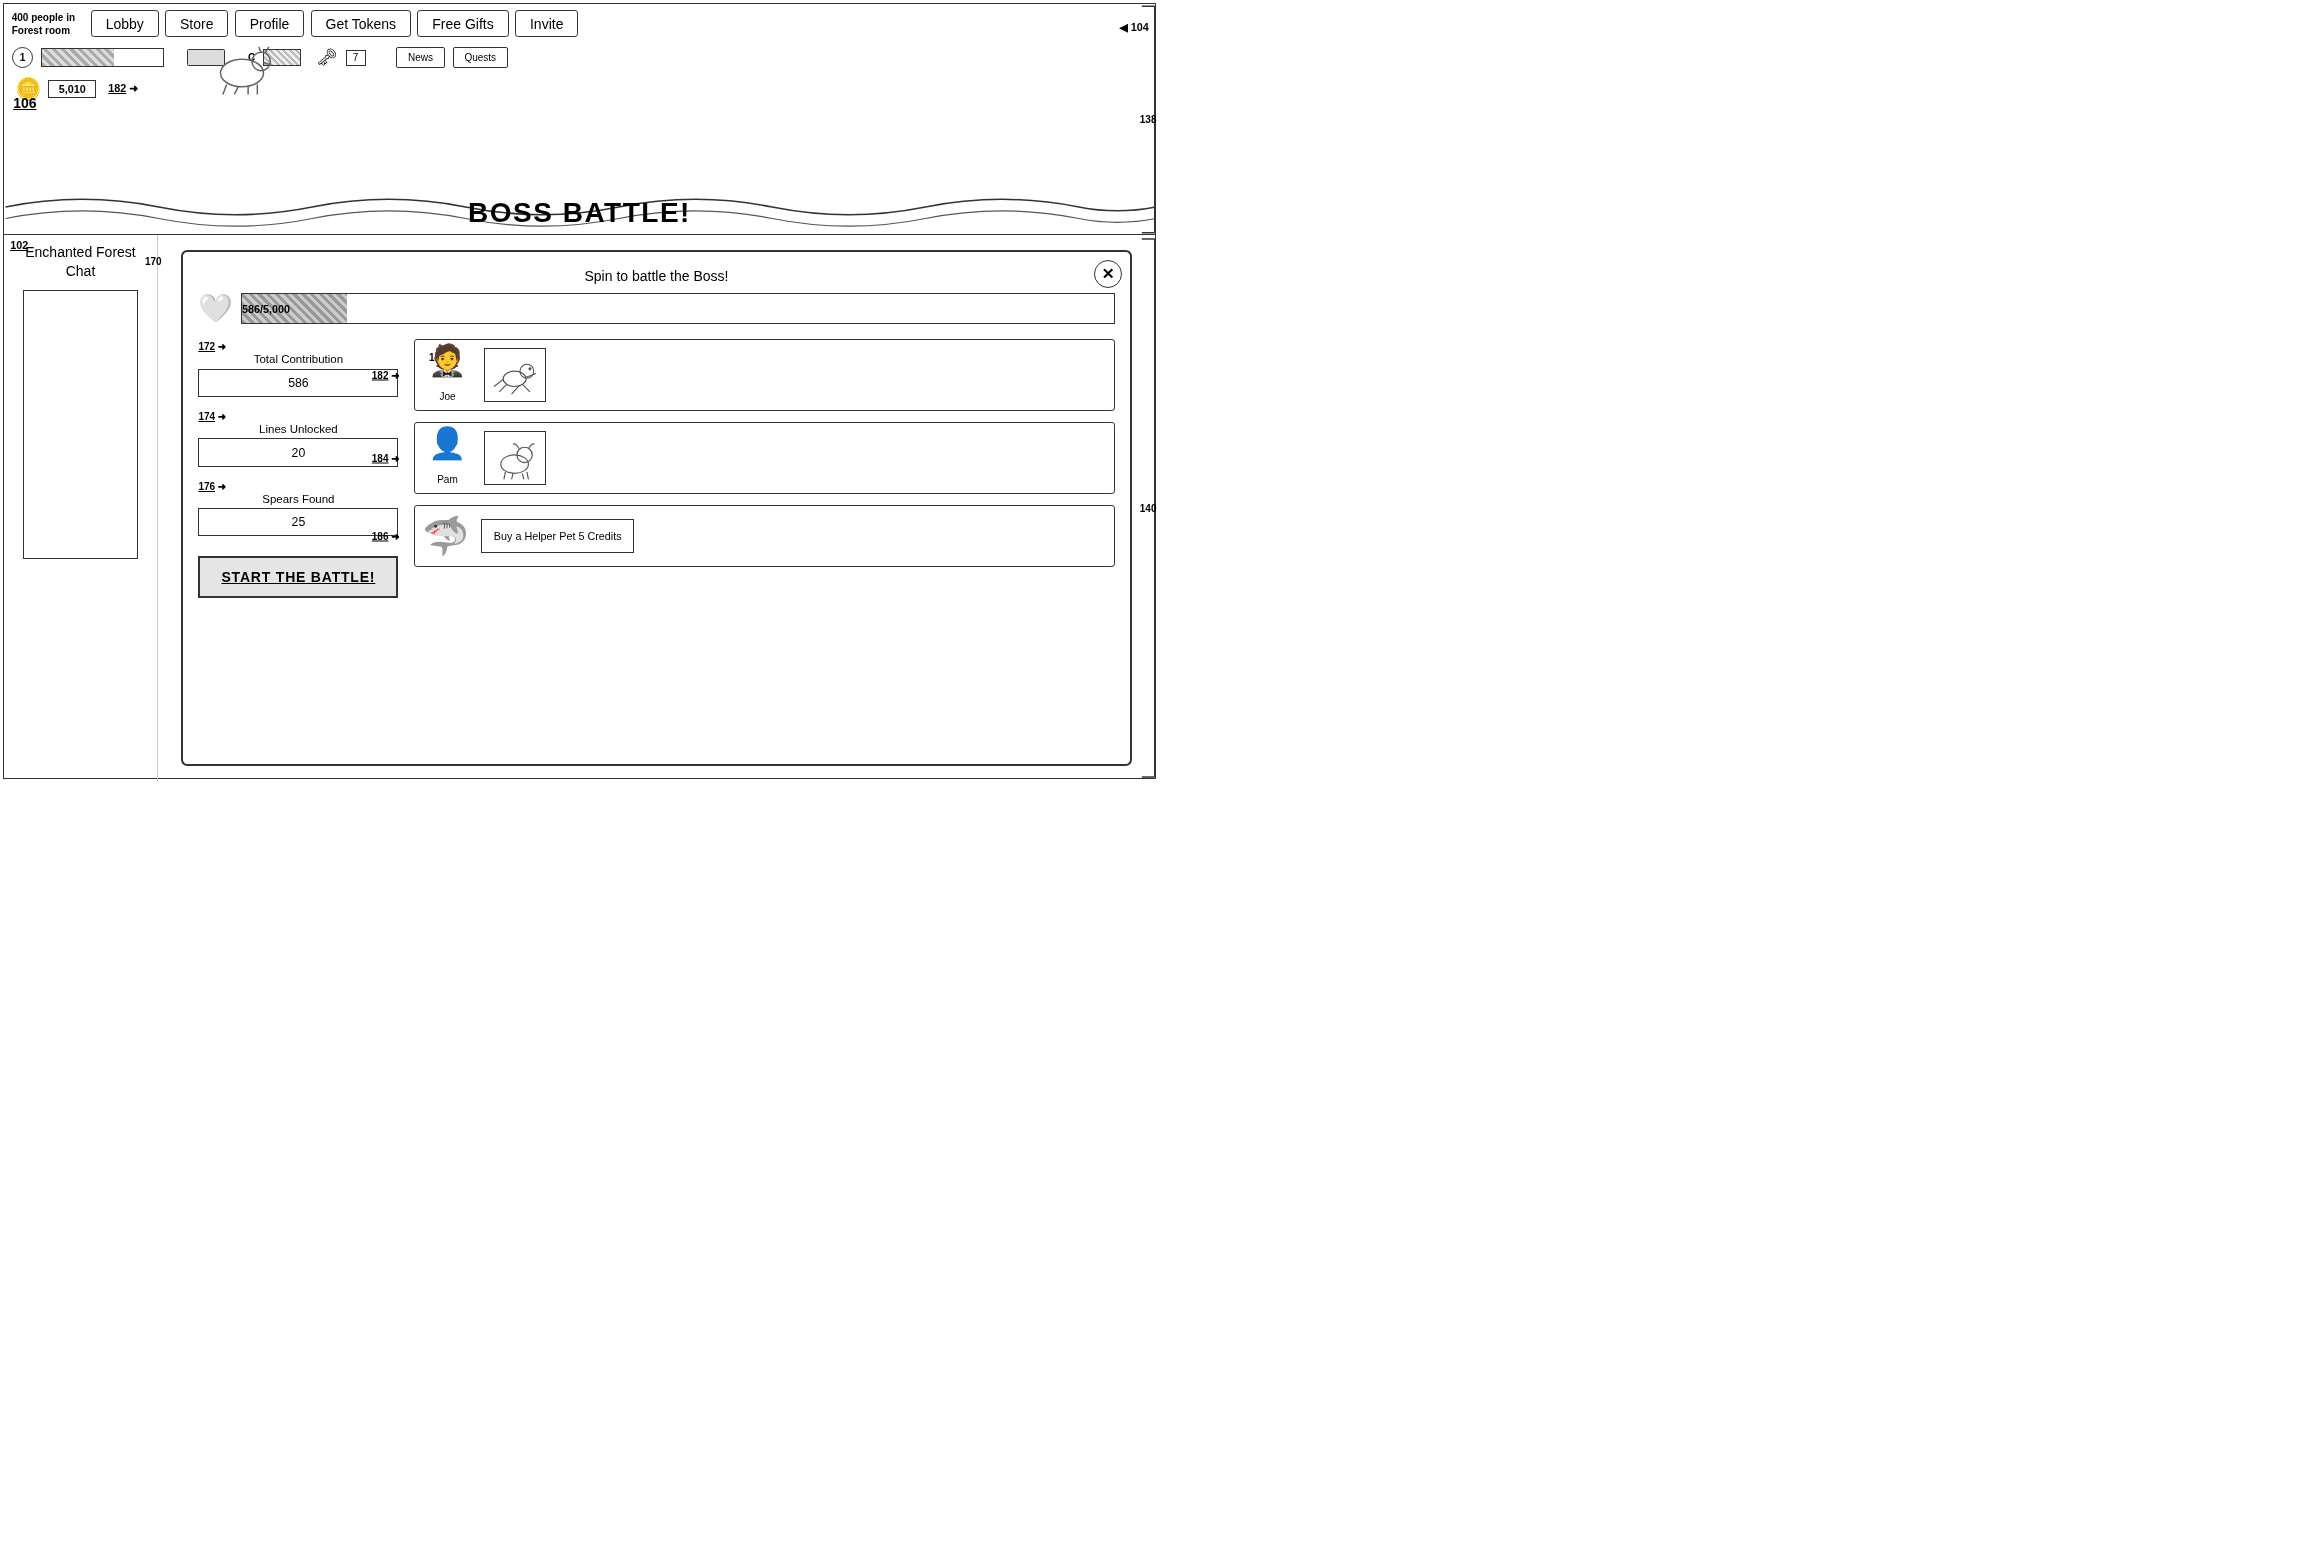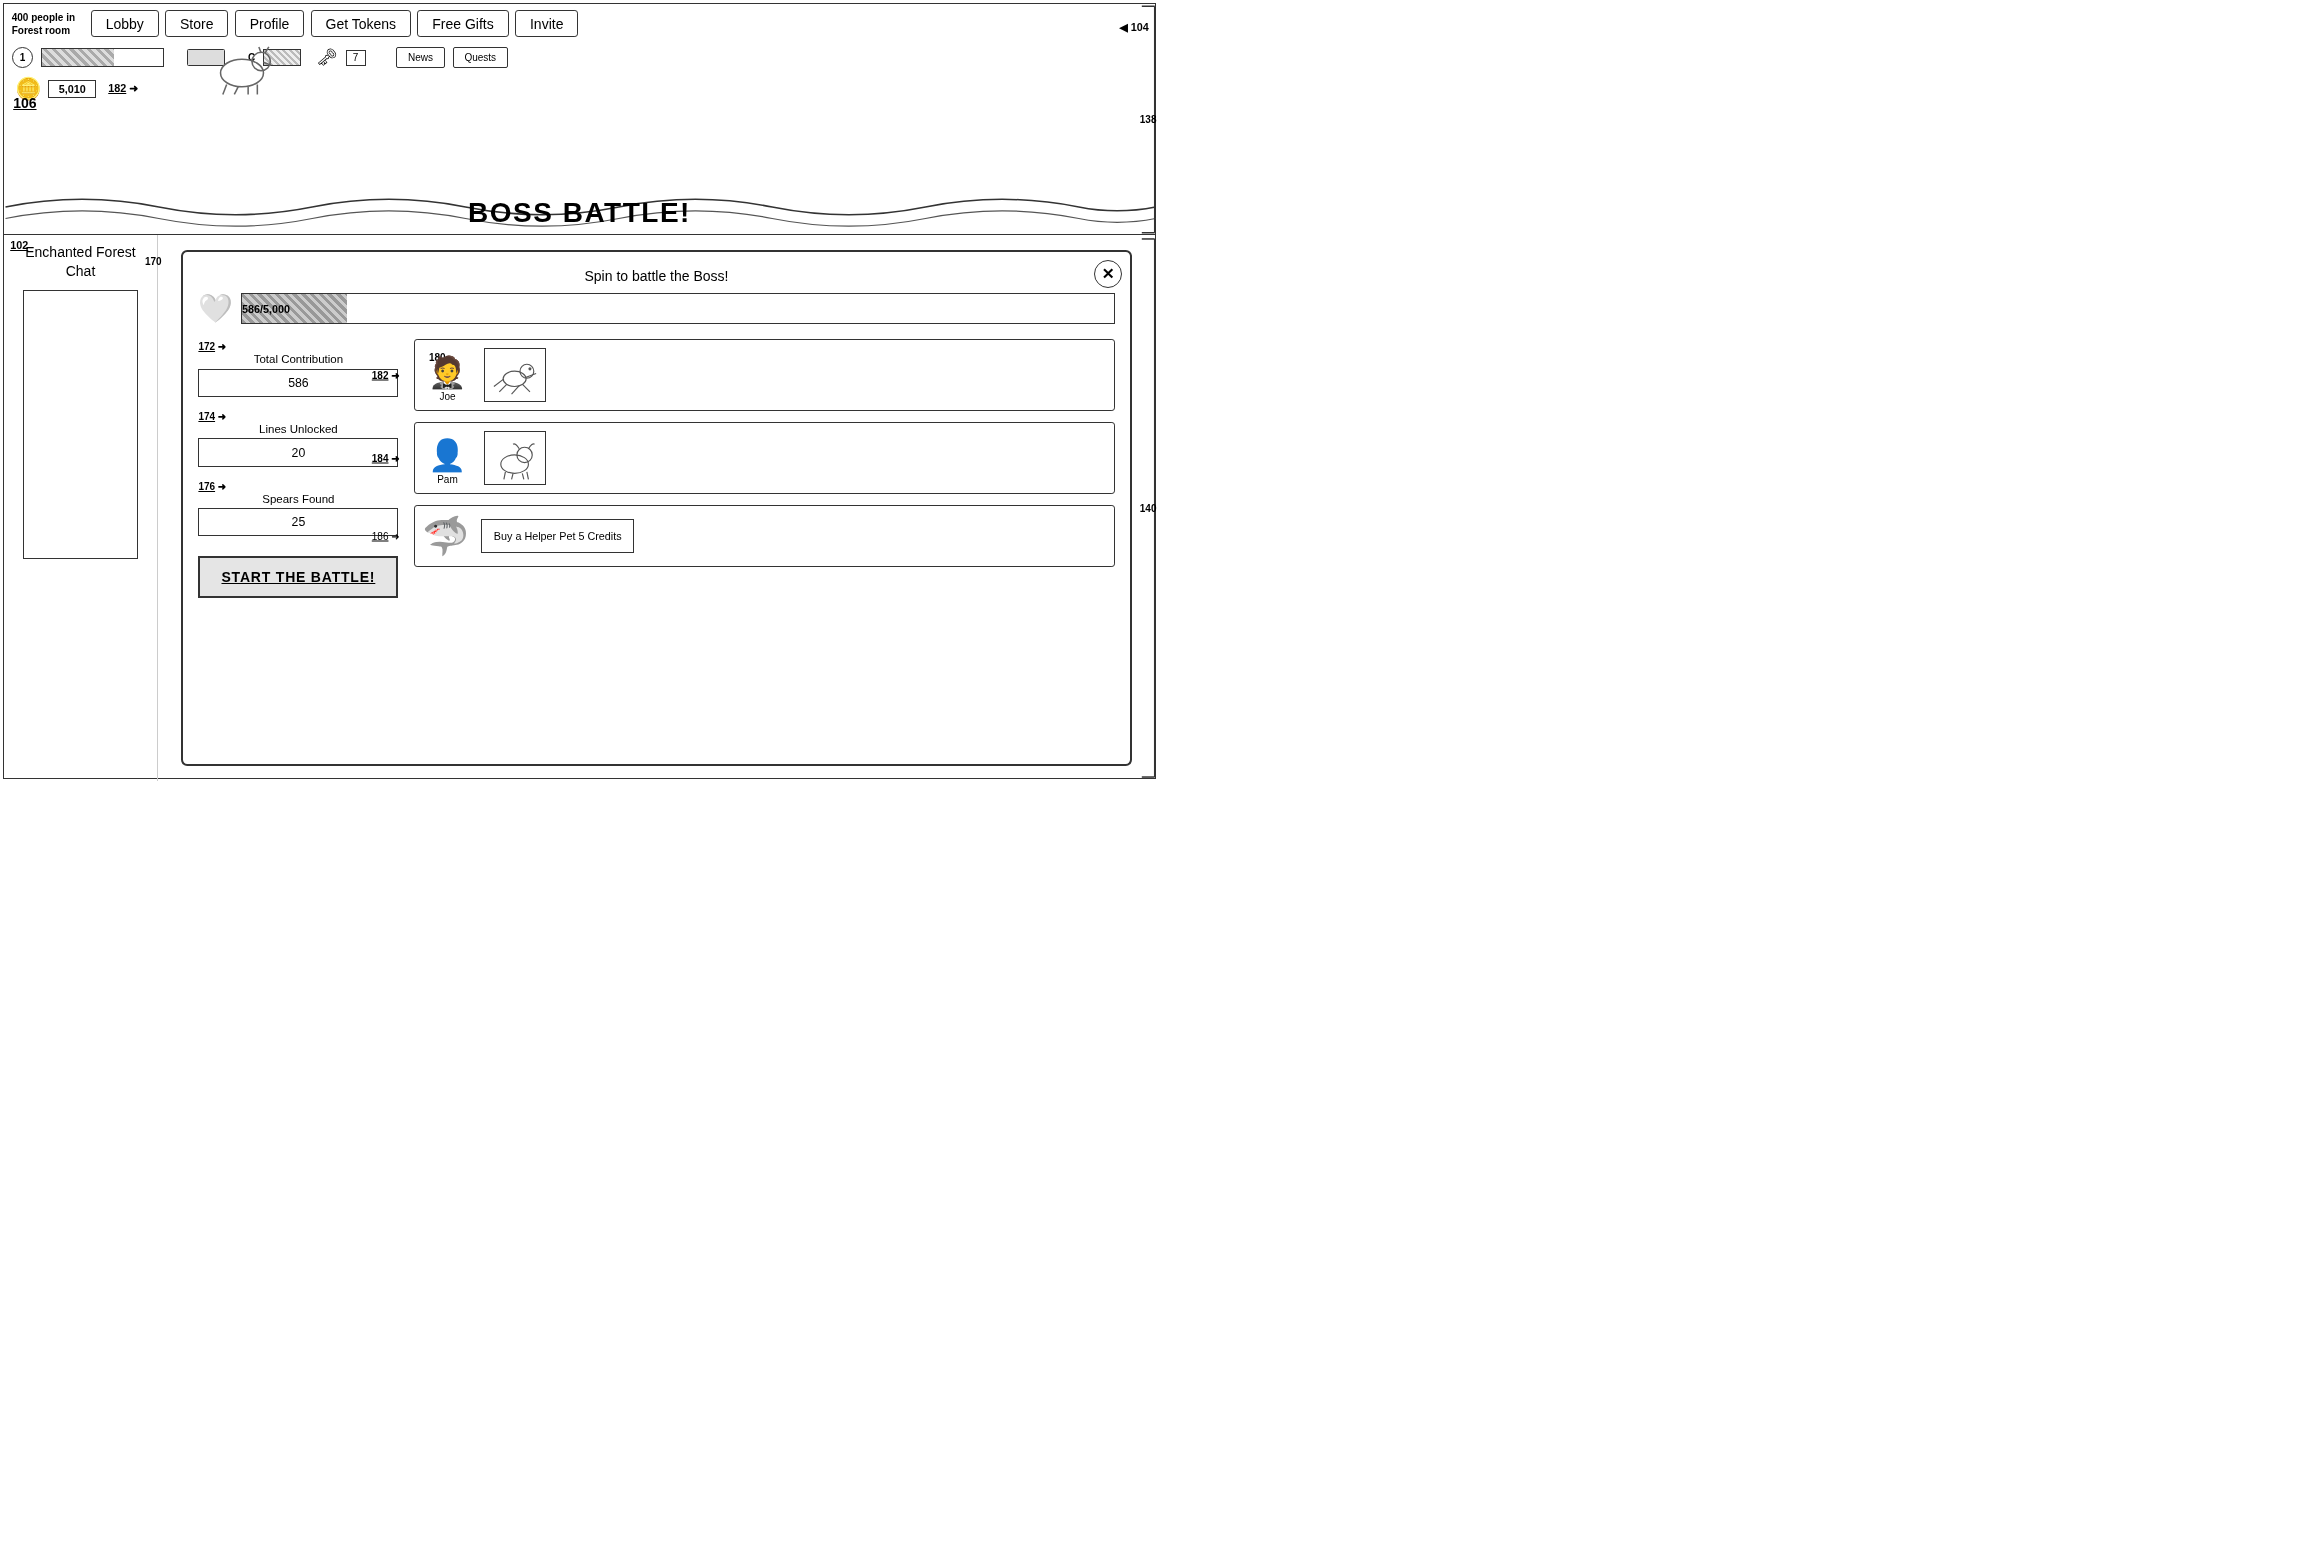--- a/index.html
+++ b/index.html
@@ -332,20 +332,21 @@
       justify-content: flex-end;
     }
 
     .avatar-body {
       font-size: 31px;
     }
 
     .avatar-name {
       font-size: 10px;
       text-align: center;
+      margin-top: 12px;
     }
 
     .pet-figure {
       width: 62px;
       height: 54px;
       border: 1.5px solid #333;
       display: flex;
       align-items: center;
       justify-content: center;
       font-size: 31px;
@@ -594,21 +595,21 @@
                     <line x1="48" y1="48" x2="50" y2="58" stroke="#555" stroke-width="1.5"></line>
 
                     <path d="M 38 18 Q 33 10 30 12" fill="none" stroke="#555" stroke-width="1.5"></path>
                     <path d="M 50 18 Q 55 10 58 12" fill="none" stroke="#555" stroke-width="1.5"></path>
                   </svg>
                 </div>
               </div>
             </div>
 
             <div style="position:relative;">
-              <span style="position:absolute; left:-42px; top:50%; transform:translateY(-50%); font-size:10px; font-weight:normal;"><span class="underline">186</span> ➜</span>
+              <span style="position:absolute; left:-42px; top:50%; transform:translateY(-50%); font-size:10px; font-weight:bold;"><span class="underline">186</span> ➜</span>
               <div class="buy-pet-card">
                 <div class="shark-figure">🦈</div>
                 <div class="buy-pet-btn">Buy a Helper Pet 5 Credits</div>
               </div>
             </div>
 
           </div>
         </div>
       </div>
 

